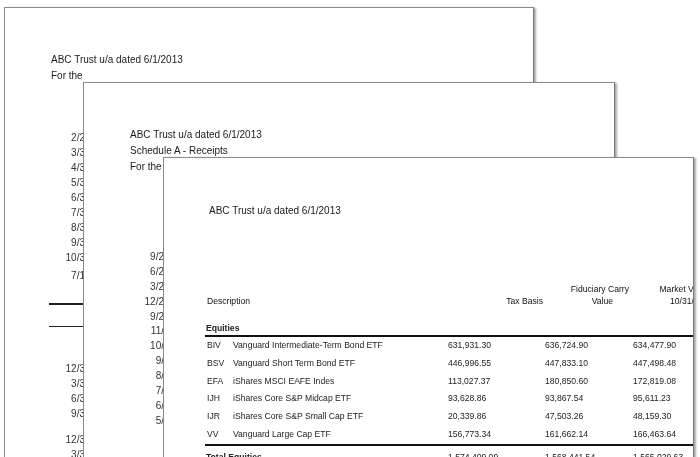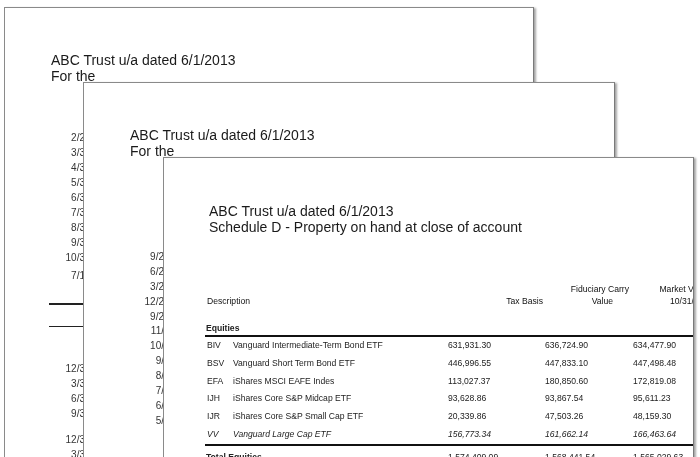--- a/index.html
+++ b/index.html
@@ -13,21 +13,21 @@
     position: absolute; background: #fff;
     border-top: 1px solid #8a8a8a; border-left: 1px solid #8a8a8a;
     border-right: 1px solid #7a7a7a;
     box-shadow: 2px 1px 2px rgba(0,0,0,0.35);
     overflow: hidden;
   }
   #page-c { left: 4px; top: 7px; width: 528px; height: 470px; }
   #page-a { left: 83px; top: 82px; width: 530px; height: 400px; }
   #page-d { left: 163px; top: 157px; width: 529px; height: 320px; }
 
-  .hdr { position: absolute; font-size: 14px; line-height: 16px; white-space: nowrap; }
+  .hdr { position: absolute; font-size: 10px; line-height: 16px; white-space: nowrap; }
   .hdr div { height: 16px; }
   #page-c .hdr { left: 46px; top: 44px; }
   #page-a .hdr { left: 46px; top: 44px; }
   #page-d .hdr { left: 45px; top: 45px; }
 
   .abs { position: absolute; font-size: 10.5px; white-space: nowrap; margin-left: 40px; }
   .datecol { position: absolute; font-size: 10px; color: #333; text-align: right; white-space: nowrap; }
   .datecol div { height: 15px; line-height: 15px; }
 
   .hline { position: absolute; height: 2px; background: #222; }
@@ -41,21 +41,21 @@
   .sched th.num { text-align: center; }
   .sched td { padding: 0; height: 17.8px; line-height: 17.8px; white-space: nowrap; }
   .sched td.sym { width: 26px; padding-left: 2px; }
   .sched td.num { text-align: left; padding-right: 2px; }
   .sched .num1 { width: 95px; }
   .sched .num2 { width: 88px; margin-top: 20px; }
   .sched .num3 { width: 86px; }
   .sched tr.hdrrow th { height: 30px; }
   .sched tr.spacer td { height: 14px; }
   .sched tr.section td { font-weight: bold; font-size: 8.6px; border-bottom: 2px solid #111; height: 14px; line-height: 14px; }
-  .sched tr.last td { border-bottom: 2px solid #111; font-style: italic; }
+  .sched tr.last td { border-bottom: 2px solid #111; }
   .sched tr.total td { font-weight: bold; border-bottom: 2px solid #111; height: 22px; line-height: 22px; }
   .sched tr.total td.num { font-weight: normal; }
 </style>
 </head>
 <body>
 
 <div class="page" id="page-c">
   <div class="hdr">
     <div>ABC Trust u/a dated 6/1/2013</div>
     <div>For the</div>
@@ -85,20 +85,21 @@
     </div>
   <div class="datecol" id="c-dates3" style="left:40px; top:424px; width:40px;">
       <div>12/3</div>
       <div>3/3</div>
     </div>
 </div>
 
 <div class="page" id="page-a">
   <div class="hdr">
     <div>ABC Trust u/a dated 6/1/2013</div>
+    <div>Schedule A - Receipts</div>
     <div>For the</div>
   </div>
   <div class="abs" style="left:46px; top:107px;">Date</div>
   <div class="abs" style="left:42px; top:137px;">Divider</div>
   <div class="datecol" id="a-dates1" style="left:38px; top:166px; width:42px;">
       <div>9/2</div>
       <div>6/2</div>
       <div>3/2</div>
       <div>12/2</div>
       <div>9/2</div>
@@ -110,21 +111,20 @@
       <div>8/</div>
       <div>7/</div>
       <div>6/</div>
       <div>5/</div>
     </div>
 </div>
 
 <div class="page" id="page-d">
   <div class="hdr">
     <div>ABC Trust u/a dated 6/1/2013</div>
-    <div>Schedule D - Property on hand at close of account</div>
   </div>
 
   <table class="sched">
     <thead>
       <tr class="hdrrow">
         <th colspan="2" style="text-align:left; padding-left:2px;">Description</th>
         <th class="num num1" style="text-align:right; padding-right:2px;">Tax Basis</th>
         <th class="num num2">
           <div style="text-align:right; padding-right:4px;">Fiduciary Carry</div>
           <div style="text-align:right; padding-right:20px;">Value</div>

